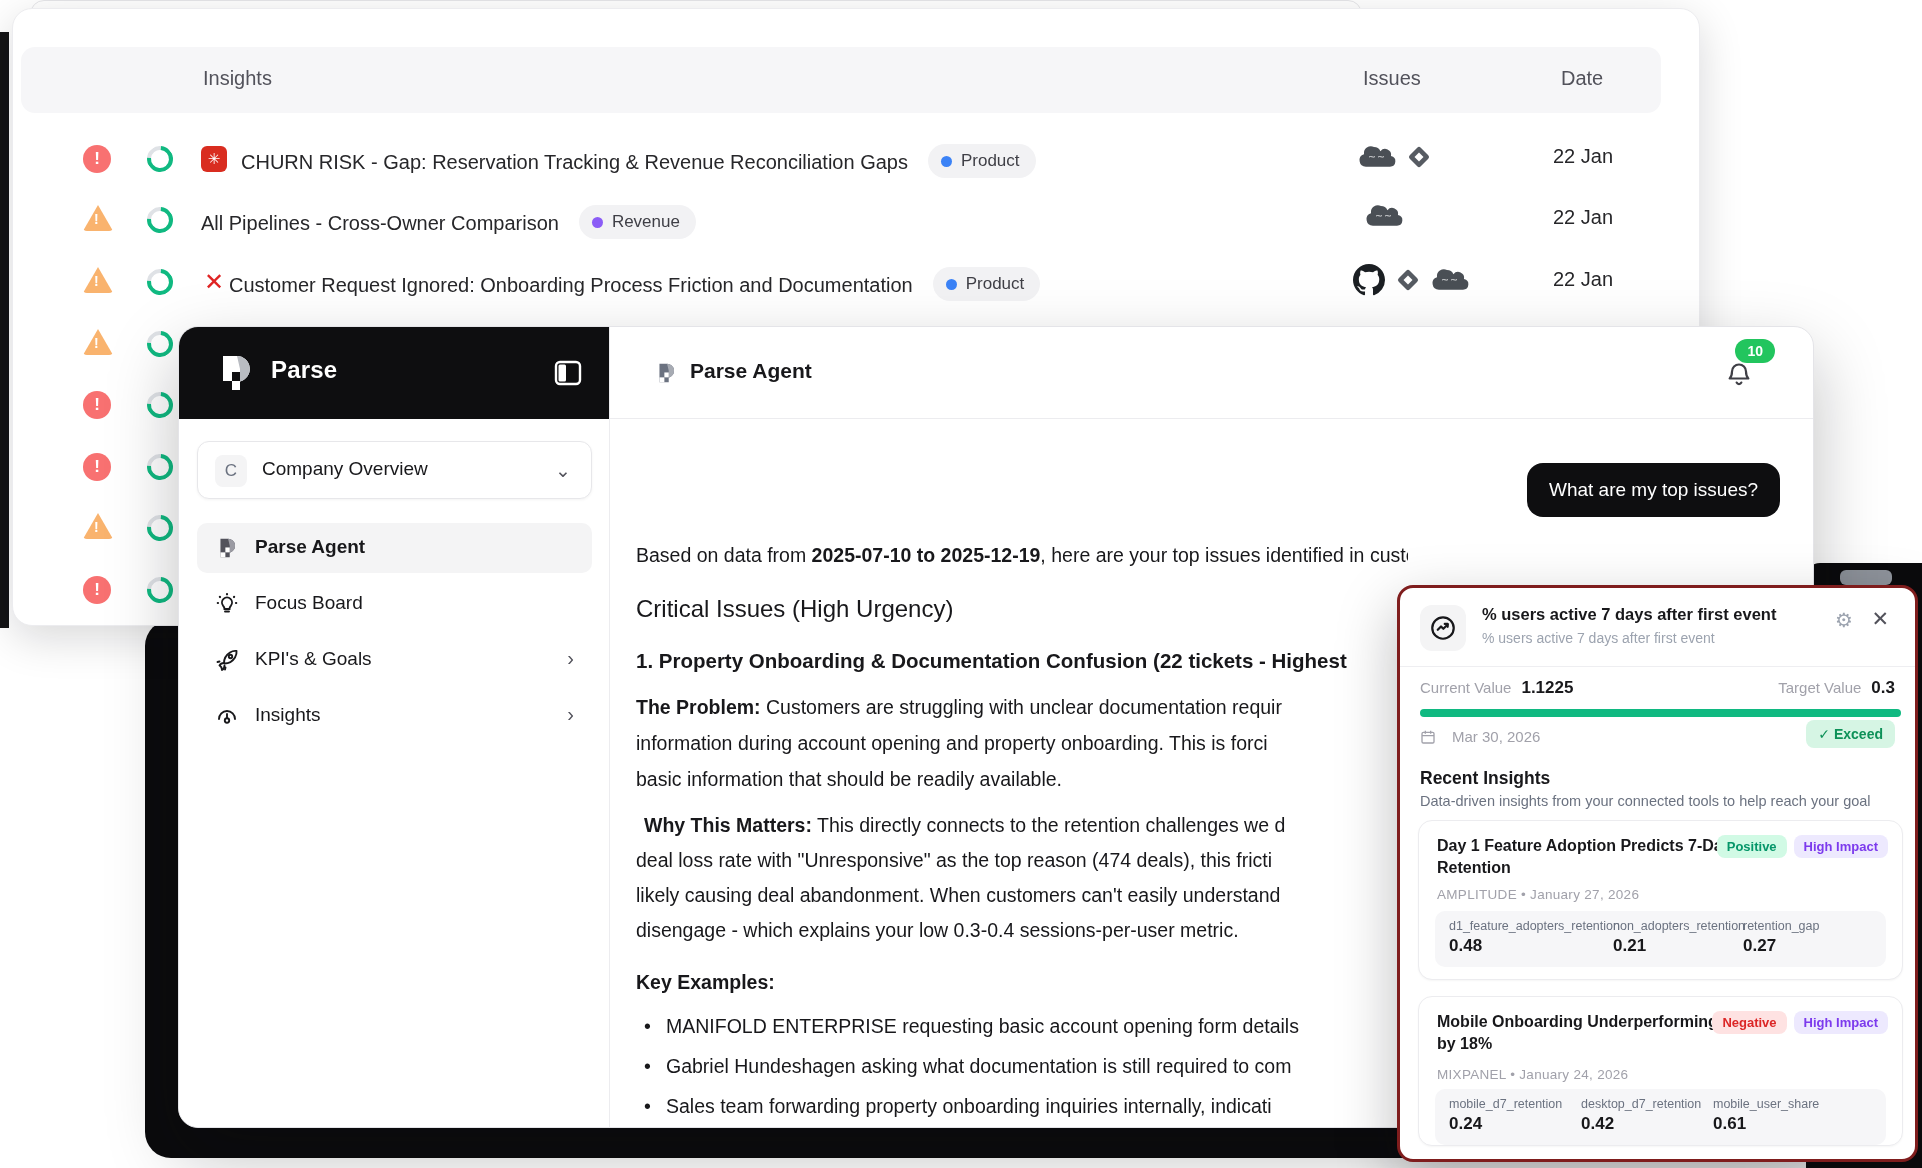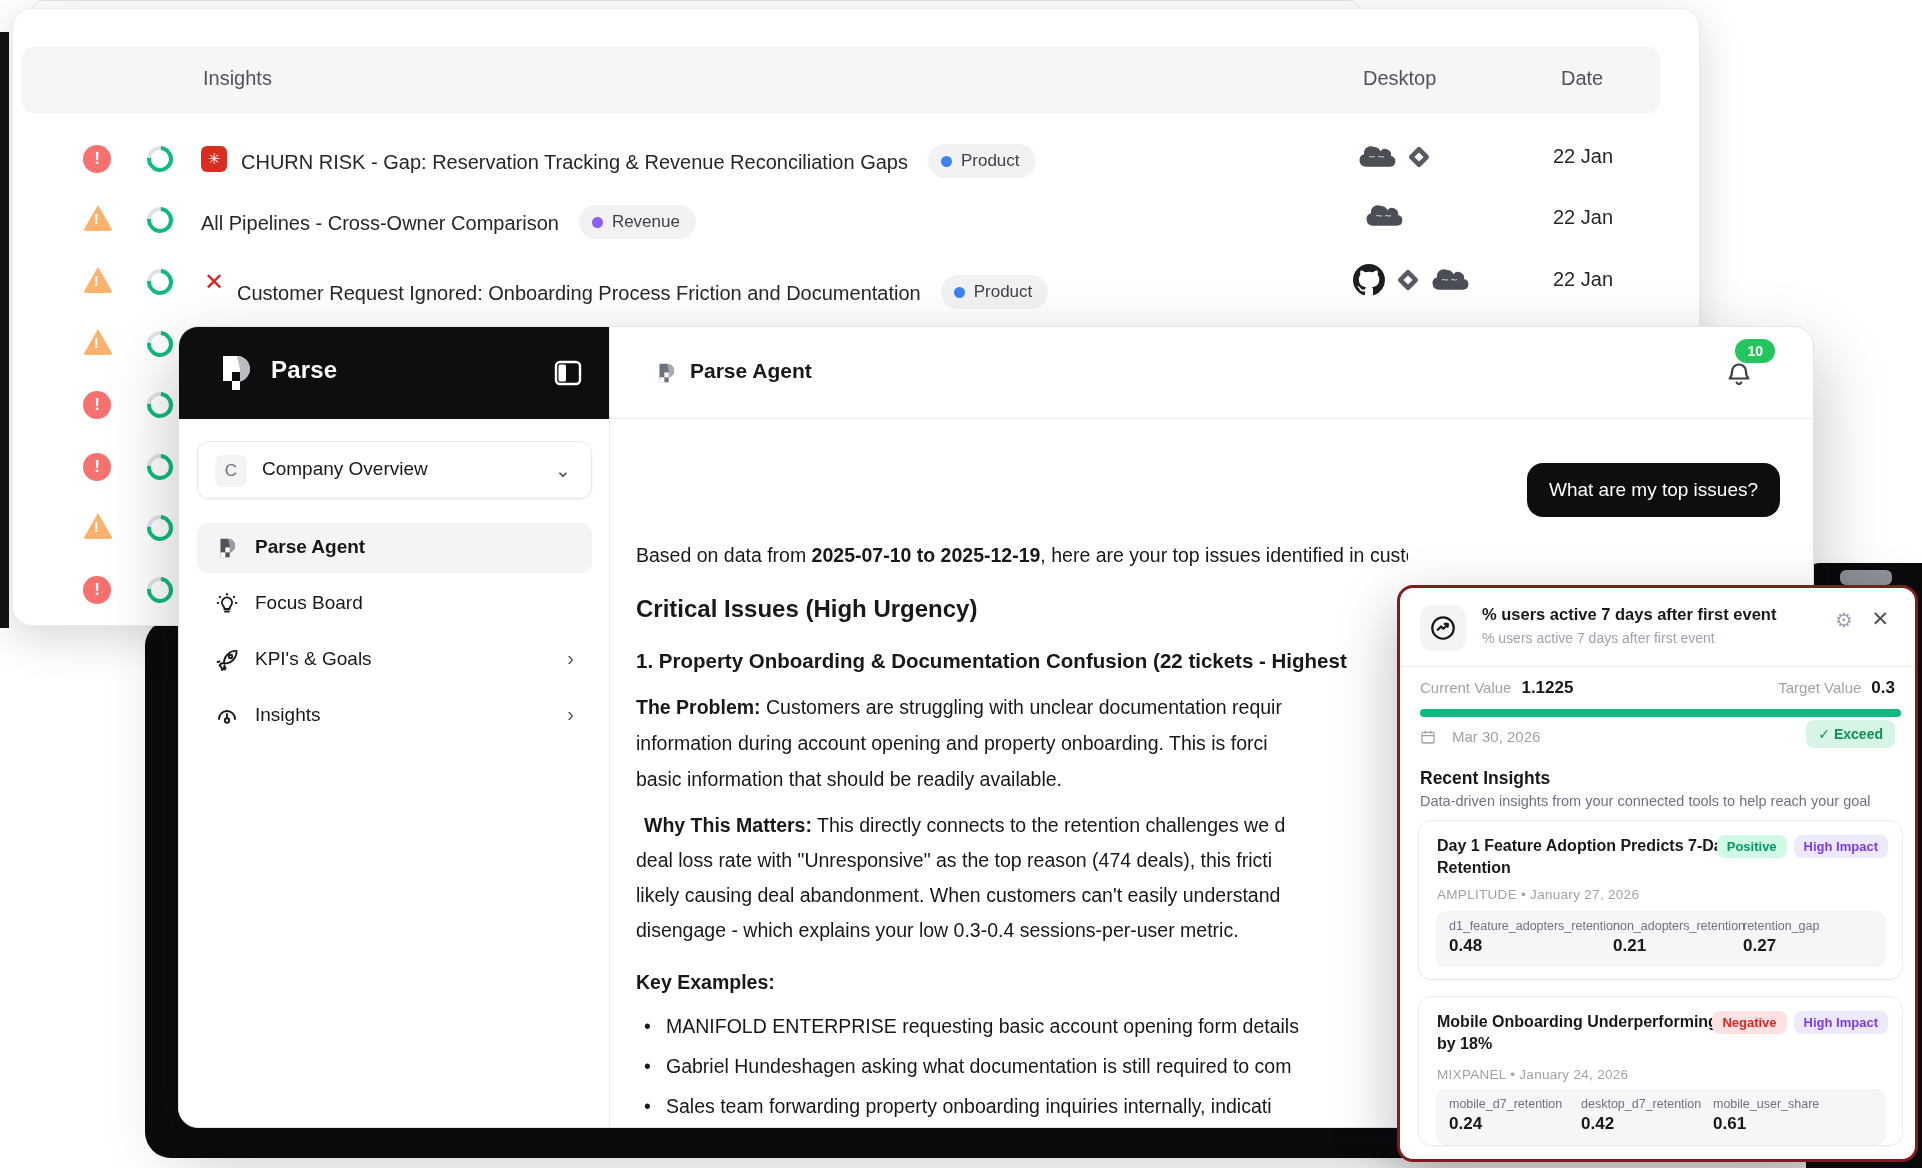--- a/index.html
+++ b/index.html
@@ -64,21 +64,21 @@
   .chat-head .ic { position:absolute; left:44px; top:34px; width:24px; height:24px; }
   .chat-title { position:absolute; left:80px; top:32px; font-size:21px; font-weight:600; color:#18181b; }
   .bell { position:absolute; right:62px; top:34px; width:28px; height:28px; }
   .bell-badge { position:absolute; right:40px; top:12px; min-width:30px; height:24px; background:#22c55e; color:#fff;
     border-radius:12px; font-size:14px; font-weight:700; text-align:center; line-height:24px; padding:0 12px; }
   .bubble { position:absolute; left:917px; top:136px; width:253px; height:54px; background:#0e0e10; border-radius:16px;
     color:#fff; font-size:19px; font-weight:500; display:flex; align-items:center; justify-content:center; }
   .content { position:absolute; left:26px; top:0; width:772px; }
   .content .line { position:absolute; white-space:nowrap; overflow:hidden; width:772px; font-size:19.5px; color:#18181b; }
   .c-intro { top:212px; line-height:32px; }
-  .c-h2 { top:268px; font-size:24px !important; font-weight:700; }
+  .c-h2 { top:268px; font-size:24px !important; font-weight:400; }
   .c-h3 { top:322px; font-size:20.5px !important; font-weight:700; }
   .para-line { line-height:36px; }
   .c-keyex { top:644px; font-weight:700; }
   .bullet { padding-left:30px; }
   .bullet::before { content:"•"; position:absolute; left:8px; }
 
   
   .kpi { position:absolute; left:1397px; top:585px; width:521px; height:577px; background:#fff; border:3px solid #7f1d1d;
     border-radius:16px; box-shadow:0 22px 60px rgba(10,10,14,.28); overflow:hidden; }
   .kpi-ichip { position:absolute; left:20px; top:17px; width:46px; height:46px; background:#f4f4f5; border-radius:12px;
@@ -124,21 +124,21 @@
   <div class="edge-strip-left"></div>
   <div class="top-window-edge"></div>
   <div class="dark-win-a"></div>
   <div class="dark-win-b">
       <div class="mini-btn"></div>
     </div>
 
   <div class="win-insights">
     <div class="tbl-head">
       <div class="col col-insights">Insights</div>
-      <div class="col col-sources">Desktop</div>
+      <div class="col col-sources">Issues</div>
       <div class="col col-date">Date</div>
     </div>
 
     <div class="irow" style="top:123px;">
       <div class="status-ico badge-critical">!</div>
       <div class="ring"></div>
       <div class="row-emoji siren">✳</div>
       <div class="title" style="left:228px;">
         <span>CHURN RISK - Gap: Reservation Tracking &amp; Revenue Reconciliation Gaps</span><span class="tag-pill">
             <span class="tag-dot" style="background-color: rgb(59, 130, 246);"></span>
@@ -179,21 +179,21 @@
             </svg>
           </span>
       </div>
       <div class="date-cell">22 Jan</div>
     </div>
 
     <div class="irow" style="top:246px;">
       <div class="tri"></div>
       <div class="ring"></div>
       <div class="row-emoji redx">✕</div>
-      <div class="title" style="left:224px;margin-top:8px;">
+      <div class="title" style="left:216px;">
         <span>Customer Request Ignored: Onboarding Process Friction and Documentation</span><span class="tag-pill">
             <span class="tag-dot" style="background-color: rgb(59, 130, 246);"></span>
             <span>Product</span>
           </span>
       </div>
       <div class="src-cell" style="left:1340px;">
         <span>
             <svg width="32" height="32" viewBox="0 0 16 16">
               <path fill="#1b1f23" d="M8 0C3.58 0 0 3.58 0 8c0 3.54 2.29 6.53 5.47 7.59.4.07.55-.17.55-.38 0-.19-.01-.82-.01-1.49-2.01.37-2.53-.49-2.69-.94-.09-.23-.48-.94-.82-1.13-.28-.15-.68-.52-.01-.53.63-.01 1.08.58 1.23.82.72 1.21 1.87.87 2.33.66.07-.52.28-.87.51-1.07-1.78-.2-3.64-.89-3.64-3.95 0-.87.31-1.59.82-2.15-.08-.2-.36-1.02.08-2.12 0 0 .67-.21 2.2.82.64-.18 1.32-.27 2-.27s1.36.09 2 .27c1.53-1.04 2.2-.82 2.2-.82.44 1.1.16 1.92.08 2.12.51.56.82 1.27.82 2.15 0 3.07-1.87 3.75-3.65 3.95.29.25.54.73.54 1.48 0 1.07-.01 1.93-.01 2.2 0 .21.15.46.55.38A8.01 8.01 0 0 0 16 8c0-4.42-3.58-8-8-8z"></path>
             </svg>

